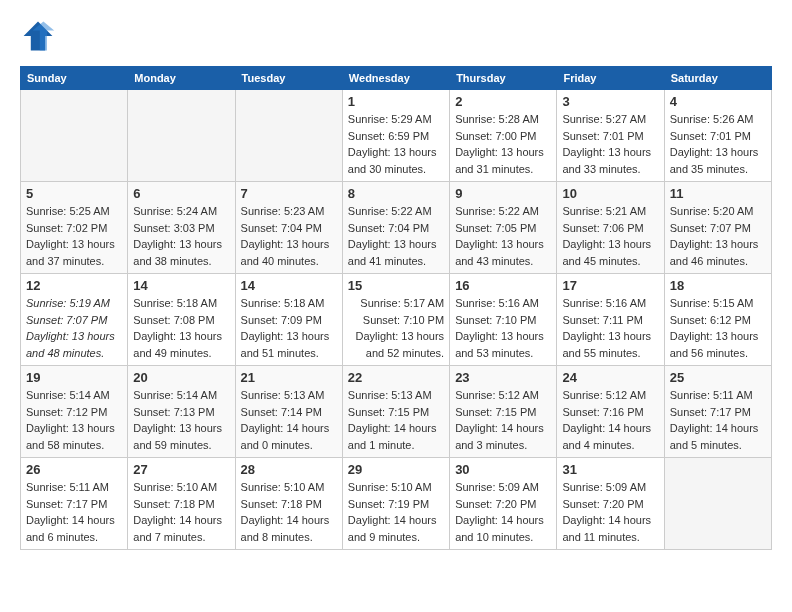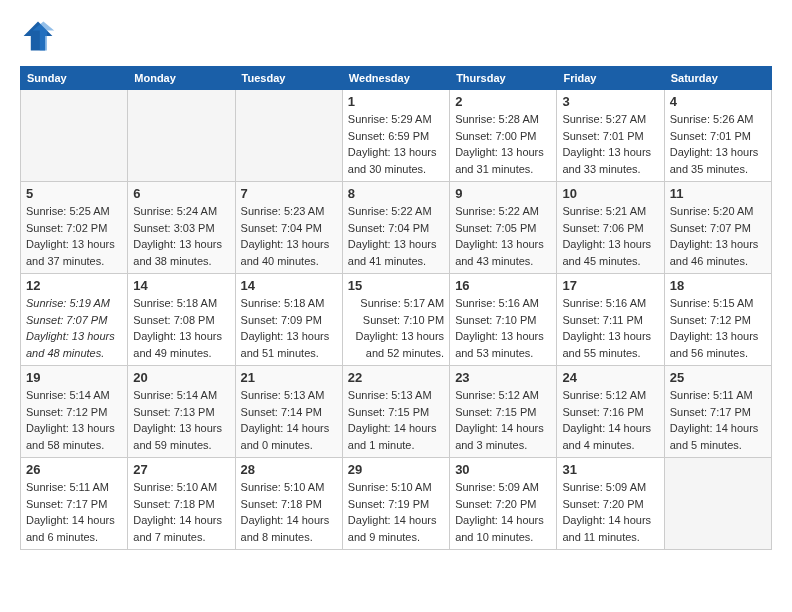--- a/index.html
+++ b/index.html
@@ -251,21 +251,21 @@
         <td>
           <span class="day-number">17</span>
           <div class="day-info" style="white-space: pre-line;">Sunrise: 5:16 AM
 Sunset: 7:11 PM
 Daylight: 13 hours
 and 55 minutes.</div>
         </td>
         <td>
           <span class="day-number">18</span>
           <div class="day-info" style="white-space: pre-line;">Sunrise: 5:15 AM
-Sunset: 7:12 PM
+Sunset: 6:12 PM
 Daylight: 13 hours
 and 56 minutes.</div>
         </td>
       </tr>
       <tr>
         <td>
           <span class="day-number">19</span>
           <div class="day-info" style="white-space: pre-line;">Sunrise: 5:14 AM
 Sunset: 7:12 PM
 Daylight: 13 hours

